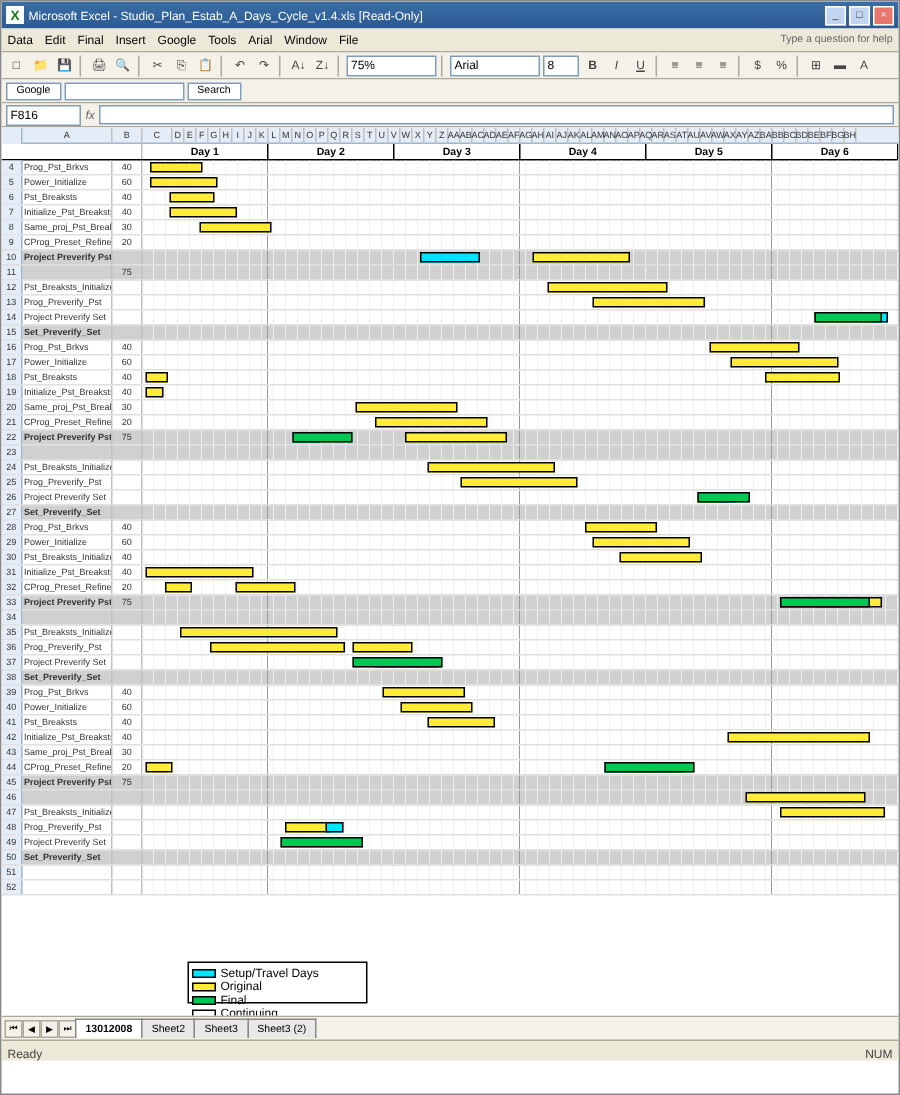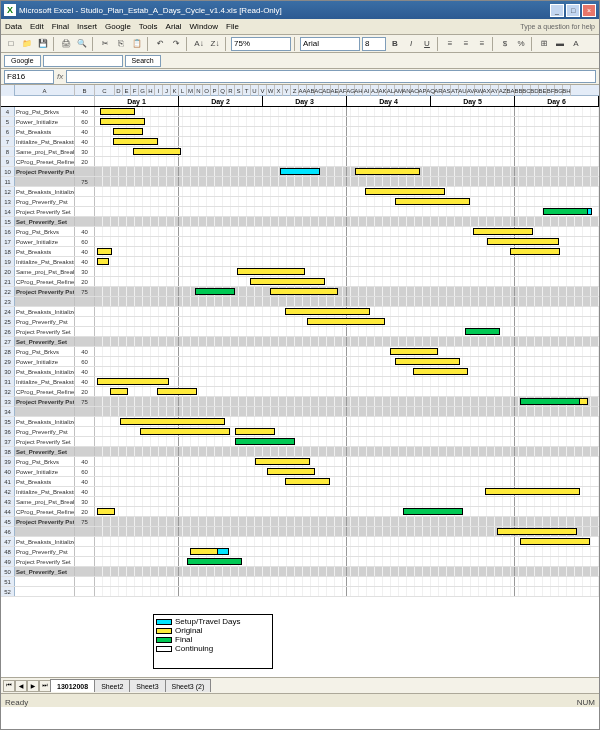--- a/index.html
+++ b/index.html
@@ -35,21 +35,21 @@
 .rnum{width:14px;background:#e4ecf7;border-right:1px solid #9eb6ce;display:flex;align-items:center;justify-content:center;color:#333;font-size:6px;flex-shrink:0}
 .tname{width:60px;border-right:1px solid #c0c0c0;padding:0 1px;overflow:hidden;white-space:nowrap;font-size:6px;color:#333;display:flex;align-items:center;flex-shrink:0}
 .dur{width:20px;border-right:1px solid #c0c0c0;text-align:center;font-size:6px;color:#333;display:flex;align-items:center;justify-content:center;flex-shrink:0}
 .gantt{flex:1;position:relative;background-image:repeating-linear-gradient(90deg,transparent,transparent 7px,#f0f0f0 7px,#f0f0f0 8px),repeating-linear-gradient(90deg,transparent,transparent 83px,#999 83px,#999 84px)}
 .bar{position:absolute;height:7px;top:1px;border:1px solid #000}
 .bar.y{background:#ffeb3b}
 .bar.c{background:#00e5ff}
 .bar.g{background:#00c853}
 .row.grp{background:#d0d0d0}
 .row.grp .tname{font-weight:bold}
-.legend{position:absolute;bottom:8px;left:152px;width:120px;height:55px;border:1px solid #000;background:#fff;padding:2px;font-size:6px}
+.legend{position:absolute;bottom:8px;left:124px;width:120px;height:28px;border:1px solid #000;background:#fff;padding:2px;font-size:6px}
 .legend div{display:flex;align-items:center;gap:3px;height:9px}
 .legend .sw{width:16px;height:6px;border:1px solid #000}
 .tabs{height:16px;background:#f4f2e8;border-top:1px solid #aca899;display:flex;align-items:center;padding:0 2px;gap:0}
 .tnav{width:12px;height:12px;border:1px solid #aca899;display:flex;align-items:center;justify-content:center;font-size:6px}
 .tab{height:13px;padding:0 6px;border:1px solid #888;border-bottom:none;background:#fff;font-size:7px;display:flex;align-items:center;margin-left:-1px}
 .tab.active{background:#fff;font-weight:bold}
 .tab:not(.active){background:#e8e8e8}
 .status{height:14px;background:#ece9d8;border-top:1px solid #aca899;display:flex;align-items:flex-end;padding:0 4px;font-size:7px;color:#444;justify-content:space-between}
 </style>
 </head>

